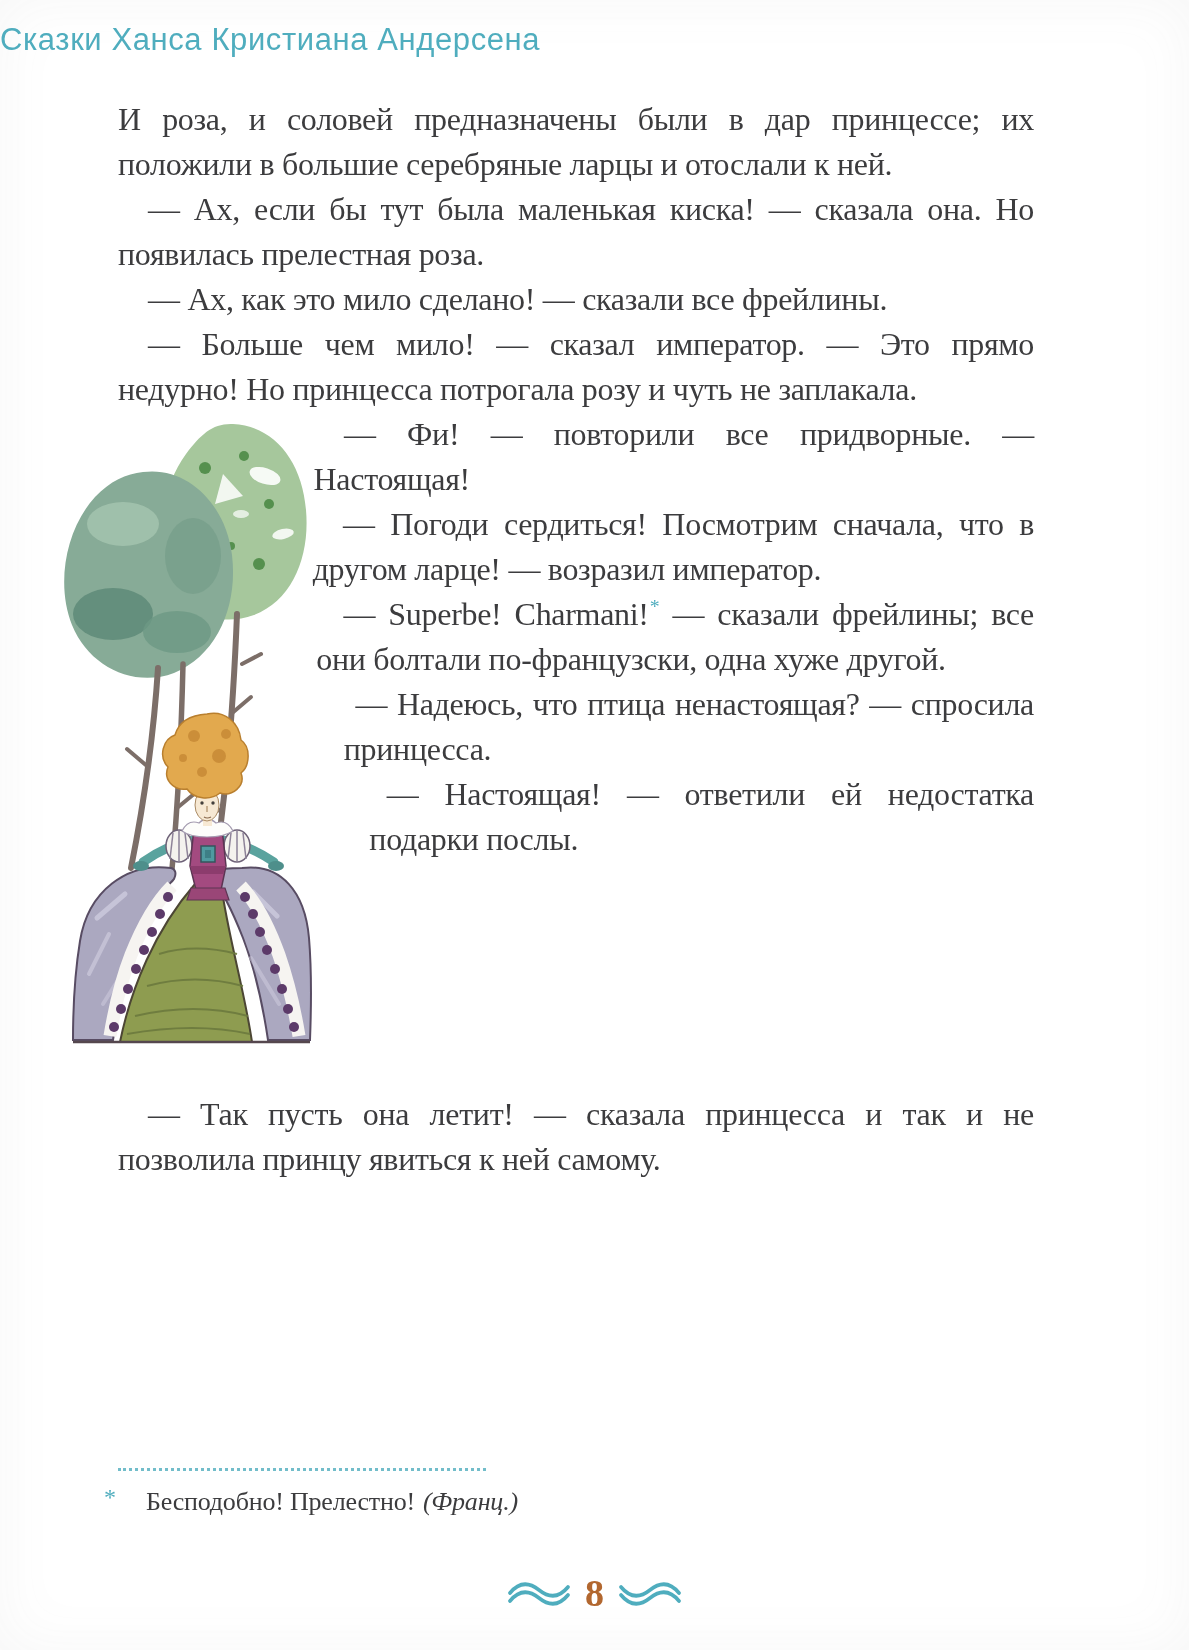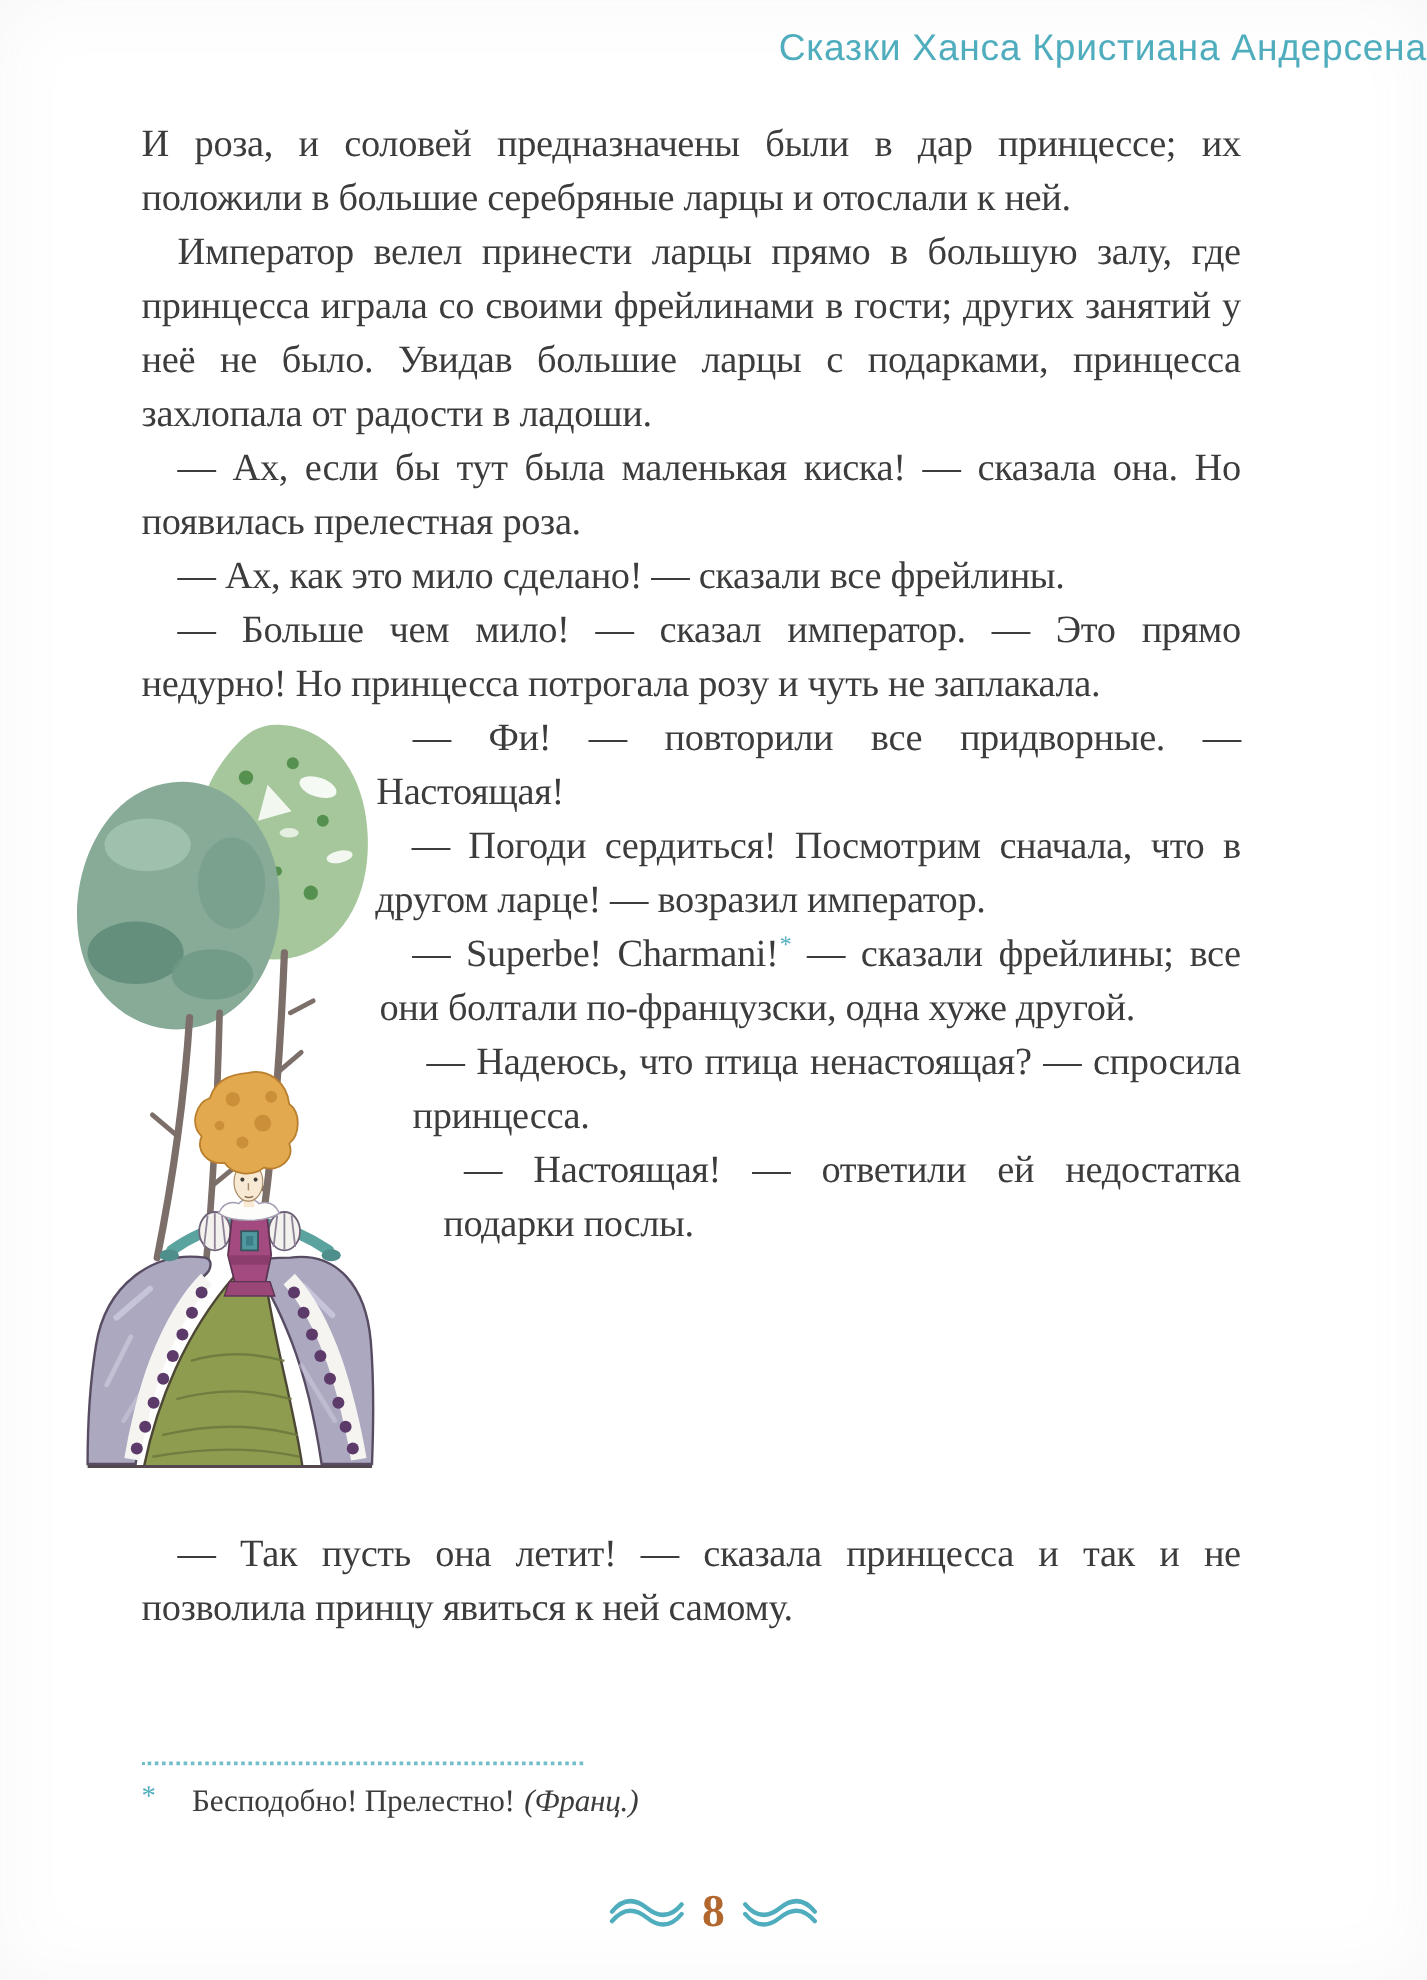--- a/index.html
+++ b/index.html
@@ -11,21 +11,21 @@
   .page{
     position:relative;
     width:1189px;height:1650px;
     background:#ffffff;
     overflow:hidden;
     box-shadow:inset 0 0 60px rgba(120,120,120,0.06);
     font-family:"Liberation Serif",serif;
   }
   .running-head{
     position:absolute;top:22px;left:0;width:100%;
-    text-align:right;
+    text-align:left;
     font-family:"Liberation Sans",sans-serif;
     font-size:31px;letter-spacing:0.6px;
     color:var(--accent);
   }
   .body-text{
     position:absolute;left:118px;top:97px;width:916px;
     font-size:32px;line-height:45px;letter-spacing:-0.3px;
     color:var(--text);
     text-align:justify;
     hyphens:auto;-webkit-hyphens:auto;
@@ -41,21 +41,21 @@
   .illu-float svg{position:absolute;left:-63px;top:4px;}
   .fn-ref{
     color:var(--accent);
     font-size:0.62em;vertical-align:super;line-height:0;margin-left:1px;
   }
   .fn-sep{
     position:absolute;left:118px;top:1468px;width:368px;height:0;
     border-top:3px dotted var(--accent);opacity:.8;
   }
   .footnote{
-    position:absolute;left:118px;top:1484px;
+    position:absolute;left:104px;top:1484px;
     font-size:26px;color:var(--text);letter-spacing:-0.2px;
   }
   .fn-marker{
     color:var(--accent);display:inline-block;width:42px;
     font-size:24px;vertical-align:5px;
   }
   .fn-lang{font-style:italic;margin-left:8px;}
   .footer{
     position:absolute;top:1574px;left:0;width:100%;
     display:flex;align-items:center;justify-content:center;gap:14px;
@@ -69,21 +69,20 @@
 </style>
 </head>
 <body>
 
 <div class="page">
 
   <div class="running-head">Сказки Ханса Кристиана Андерсена</div>
 
   <div class="body-text">
     <p class="p">И роза, и соловей предназначены были в дар принцессе; их положили в большие серебряные ларцы и отослали к ней.</p>
-    <p class="p ind">Император велел принести ларцы прямо в большую залу, где принцесса играла со своими фрейлинами в гости; других занятий у неё не было. Увидав большие ларцы с подарками, принцесса захлопала от радости в ладоши.</p>
     <p class="p ind">— Ах, если бы тут была маленькая киска! — сказала она. Но появилась прелестная роза.</p>
     <p class="p ind">— Ах, как это мило сделано! — сказали все фрейлины.</p>
     <p class="p ind">— Больше чем мило! — сказал император. — Это прямо недурно! Но принцесса потрогала розу и чуть не заплакала.</p>
 
     <div class="illu-float">
       <svg viewBox="0 0 260 640" width="260" height="640" aria-hidden="true">
         <g>
           <path fill="#a6c79c" d="M178,8 C218,10 247,44 251,94 C255,140 238,184 199,199 C163,212 124,197 112,158 C101,122 106,72 131,38 C146,18 158,7 178,8 Z"></path>
           <ellipse cx="210" cy="60" rx="16" ry="8" fill="#ffffff" opacity="0.9" transform="rotate(18 210 60)"></ellipse>
           <path fill="#ffffff" opacity="0.85" d="M168,58 L188,80 L160,88 Z"></path>

